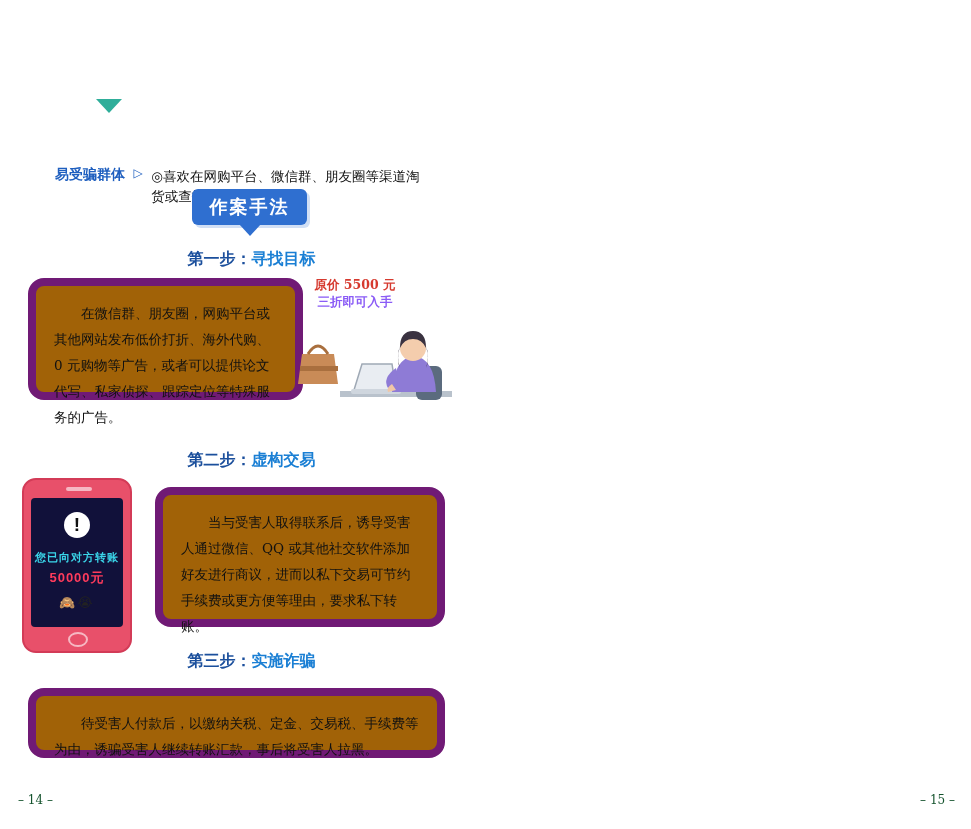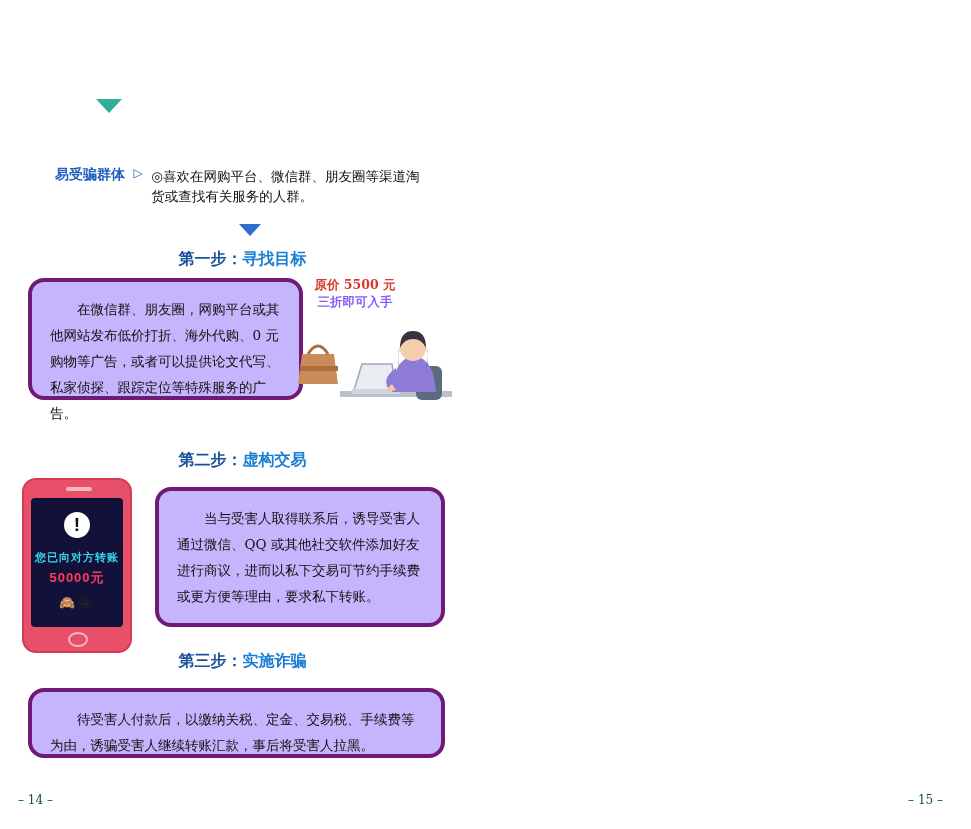--- a/index.html
+++ b/index.html
@@ -62,29 +62,29 @@
     border-left:11px solid transparent;border-right:11px solid transparent;}
 
   #bannerMethod{left:192px;top:189px;width:115px;height:36px;}
   #bannerMethod .txt{font-size:18px;}
   #tailMethod{left:239px;top:224px;border-top:12px solid #2f6fd0;}
 
   
   .step{
     position:absolute;width:100%;text-align:center;
     font-family:Liberation Serif, serif;
-    font-weight:bold;font-size:16px;
+    font-weight:bold;font-size:16px;margin-left:9px;
   }
   .step .num{color:#1b4f9c;}
   .step .name{color:#1a7fd4;}
 
   
   .card{
-    position:absolute;border:4px solid #701a75;border-radius:16px;
-    background:#c4b5fd;box-sizing:border-box;
+    position:absolute;border:8px solid #701a75;border-radius:16px;
+    background:#a16207;box-sizing:border-box;
   }
   .card .body{
     font-family:"DejaVu Serif","Liberation Serif",serif;
     font-size:13.5px;line-height:26px;color:#111;
     padding:14px 18px;text-indent:27px;
   }
 
   
   #step1{top:249px;}
   #card1{left:28px;top:278px;width:275px;height:122px;}
@@ -130,37 +130,40 @@
   
   #step3{top:651px;}
   #card3{left:28px;top:688px;width:417px;height:70px;}
 
   
   .pageno{
     position:absolute;bottom:22px;font-size:12px;color:#14532d;
     font-family:"DejaVu Serif","Liberation Serif",serif;
   }
   #pgLeft{left:18px;}
-  #pgRight{right:28px;}
+  #pgRight{right:16px;}
 </style>
 </head>
 <body>
 
 <div class="page">
 
   <div class="left">
 
     <div class="title-tail"></div>
 
     <div class="group-row">
       <span class="group-label">易受骗群体</span>
       <span class="group-tri">▷</span>
       <span class="group-text">◎喜欢在网购平台、微信群、朋友圈等渠道淘货或查找有关服务的人群。</span>
     </div>
 
+    <div class="sub-banner" id="bannerMethod">
+      <span class="txt">作案手法</span>
+    </div>
     <div class="sub-tail" id="tailMethod"></div>
 
     <div class="step" id="step1">
       <span class="num">第一步：</span><span class="name">寻找目标</span>
     </div>
     <div class="card" id="card1">
       <div class="body">在微信群、朋友圈，网购平台或其他网站发布低价打折、海外代购、0 元购物等广告，或者可以提供论文代写、私家侦探、跟踪定位等特殊服务的广告。</div>
     </div>
     <div class="price-tag">
       <div>原价 5500 元</div>

